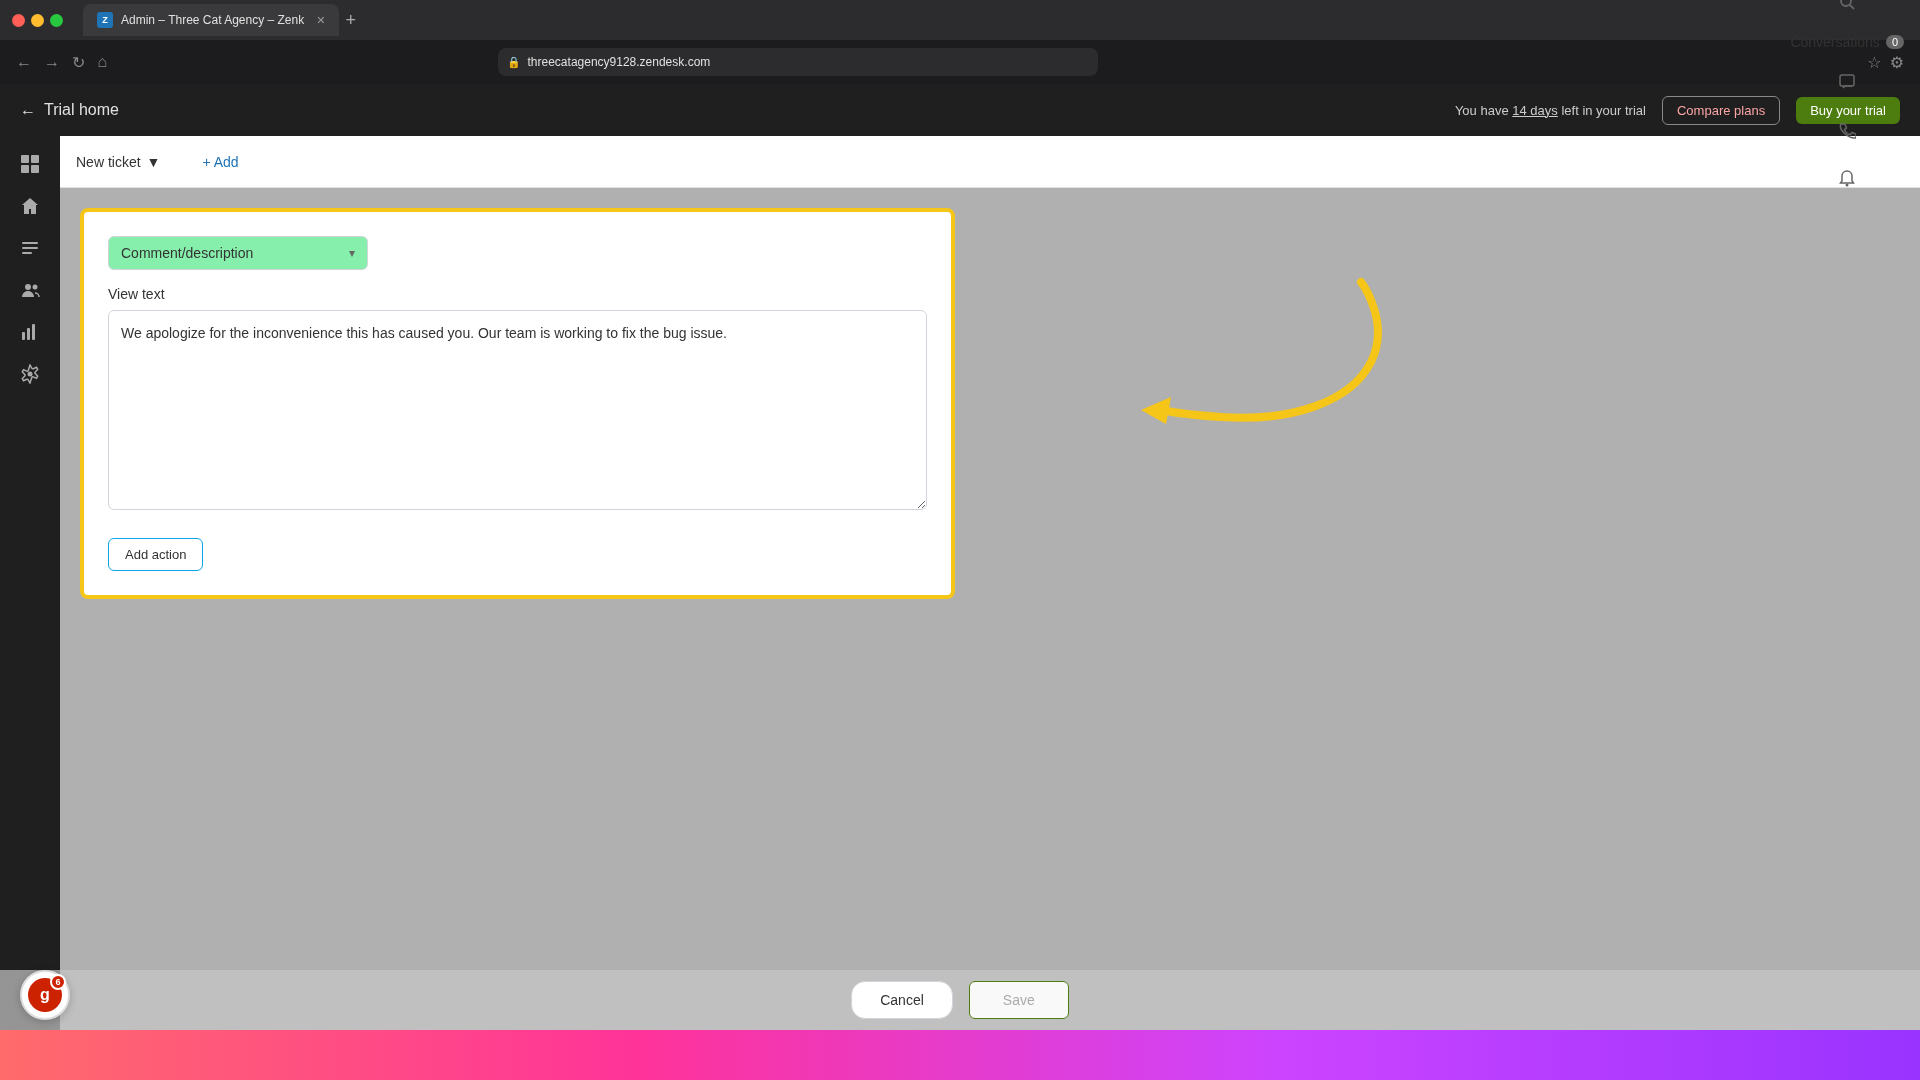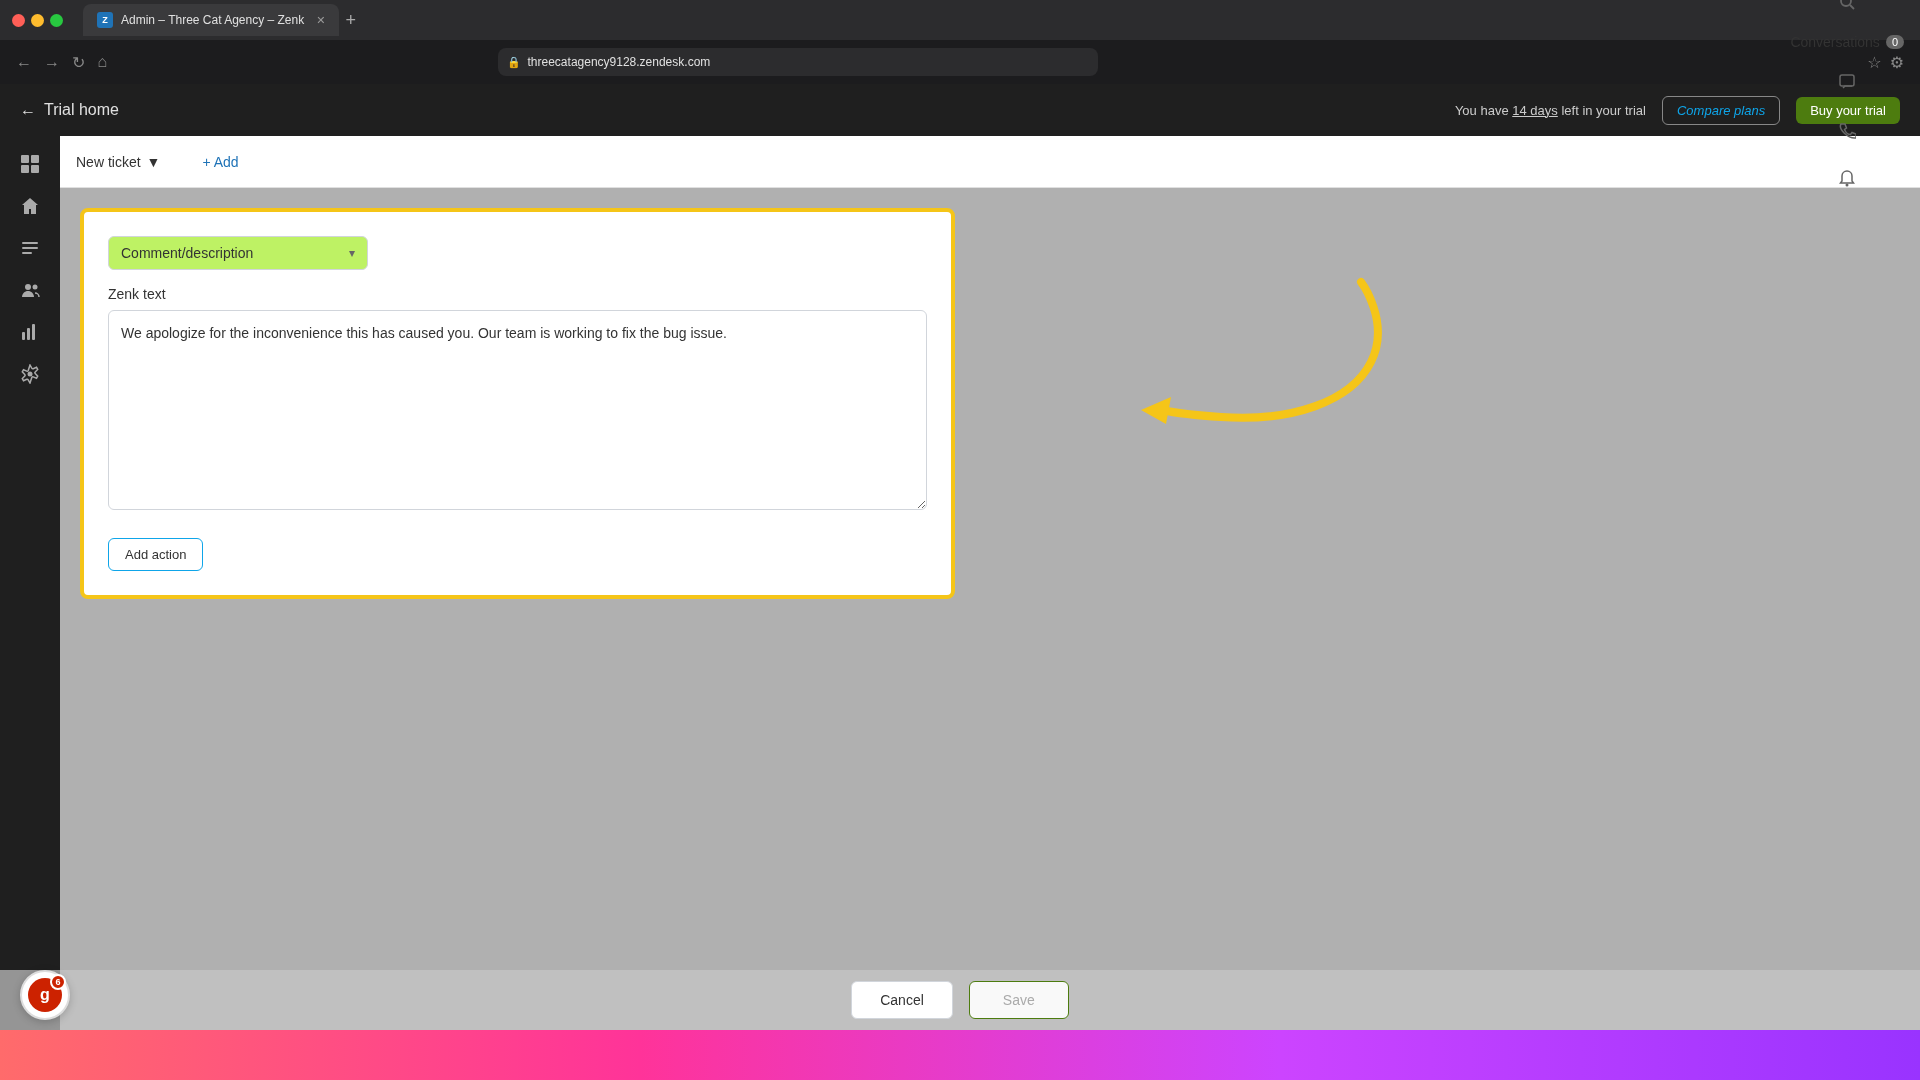--- a/index.html
+++ b/index.html
@@ -82,26 +82,25 @@
       color: #e0e0e0;
     }
     .back-btn { color: #e0e0e0; font-size: 16px; background: none; border: none; cursor: pointer; margin-right: 8px; }
     .trial-home { color: #e0e0e0; font-size: 16px; font-weight: 500; }
     .header-right { margin-left: auto; display: flex; align-items: center; gap: 16px; }
     .trial-text { color: #ccc; font-size: 13px; }
     .trial-text a { color: #ccc; text-decoration: underline; }
     .compare-btn {
       border: 1px solid #888;
       background: transparent;
-      color: #0ea5e9;
+      color: #fca5a5;
       border-radius: 6px;
       padding: 6px 14px;
       font-size: 13px;
       cursor: pointer;
-      font-style: italic;
     }
     .buy-btn {
       background: #4d7c0f;
       color: white;
       border: none;
       border-radius: 6px;
       padding: 6px 14px;
       font-size: 13px;
       cursor: pointer;
     }
@@ -196,21 +195,21 @@
 
     .dropdown-field {
       display: flex;
       align-items: center;
       justify-content: space-between;
       border: 1px solid #d1d5db;
       border-radius: 6px;
       padding: 8px 12px;
       width: 260px;
       cursor: pointer;
-      background: #bef264;
+      background: #86efac;
       font-size: 14px;
       color: #333;
     }
     .dropdown-chevron { color: #666; font-size: 12px; }
 
     .plain-text-label {
       font-size: 14px;
       font-weight: 500;
       color: #333;
       margin: 16px 0 8px 0;
@@ -272,21 +271,21 @@
       background: rgba(200,200,200,0.7);
       display: flex;
       align-items: center;
       justify-content: center;
       gap: 16px;
     }
     .cancel-btn {
       border: 1px solid #d1d5db;
       background: white;
       color: #333;
-      border-radius: 6px;
+      border-radius: 14px;
       padding: 10px 28px;
       font-size: 14px;
       cursor: pointer;
       min-width: 100px;
     }
     .save-btn {
       border: 1px solid #4d7c0f;
       background: #f9f9f9;
       color: #aaa;
       border-radius: 6px;
@@ -487,21 +486,21 @@
 
     <div class="highlighted-panel">
 
       
       <div class="dropdown-field">
         <span>Comment/description</span>
         <span class="dropdown-chevron">▾</span>
       </div>
 
       
-      <div class="plain-text-label">Zenk text</div>
+      <div class="plain-text-label">View text</div>
 
       
       <textarea class="text-area" style="">We apologize for the inconvenience this has caused you. Our team is working to fix the bug issue.</textarea>
 
       
 
       
       <button class="add-action-btn">Add action</button>
 
       

